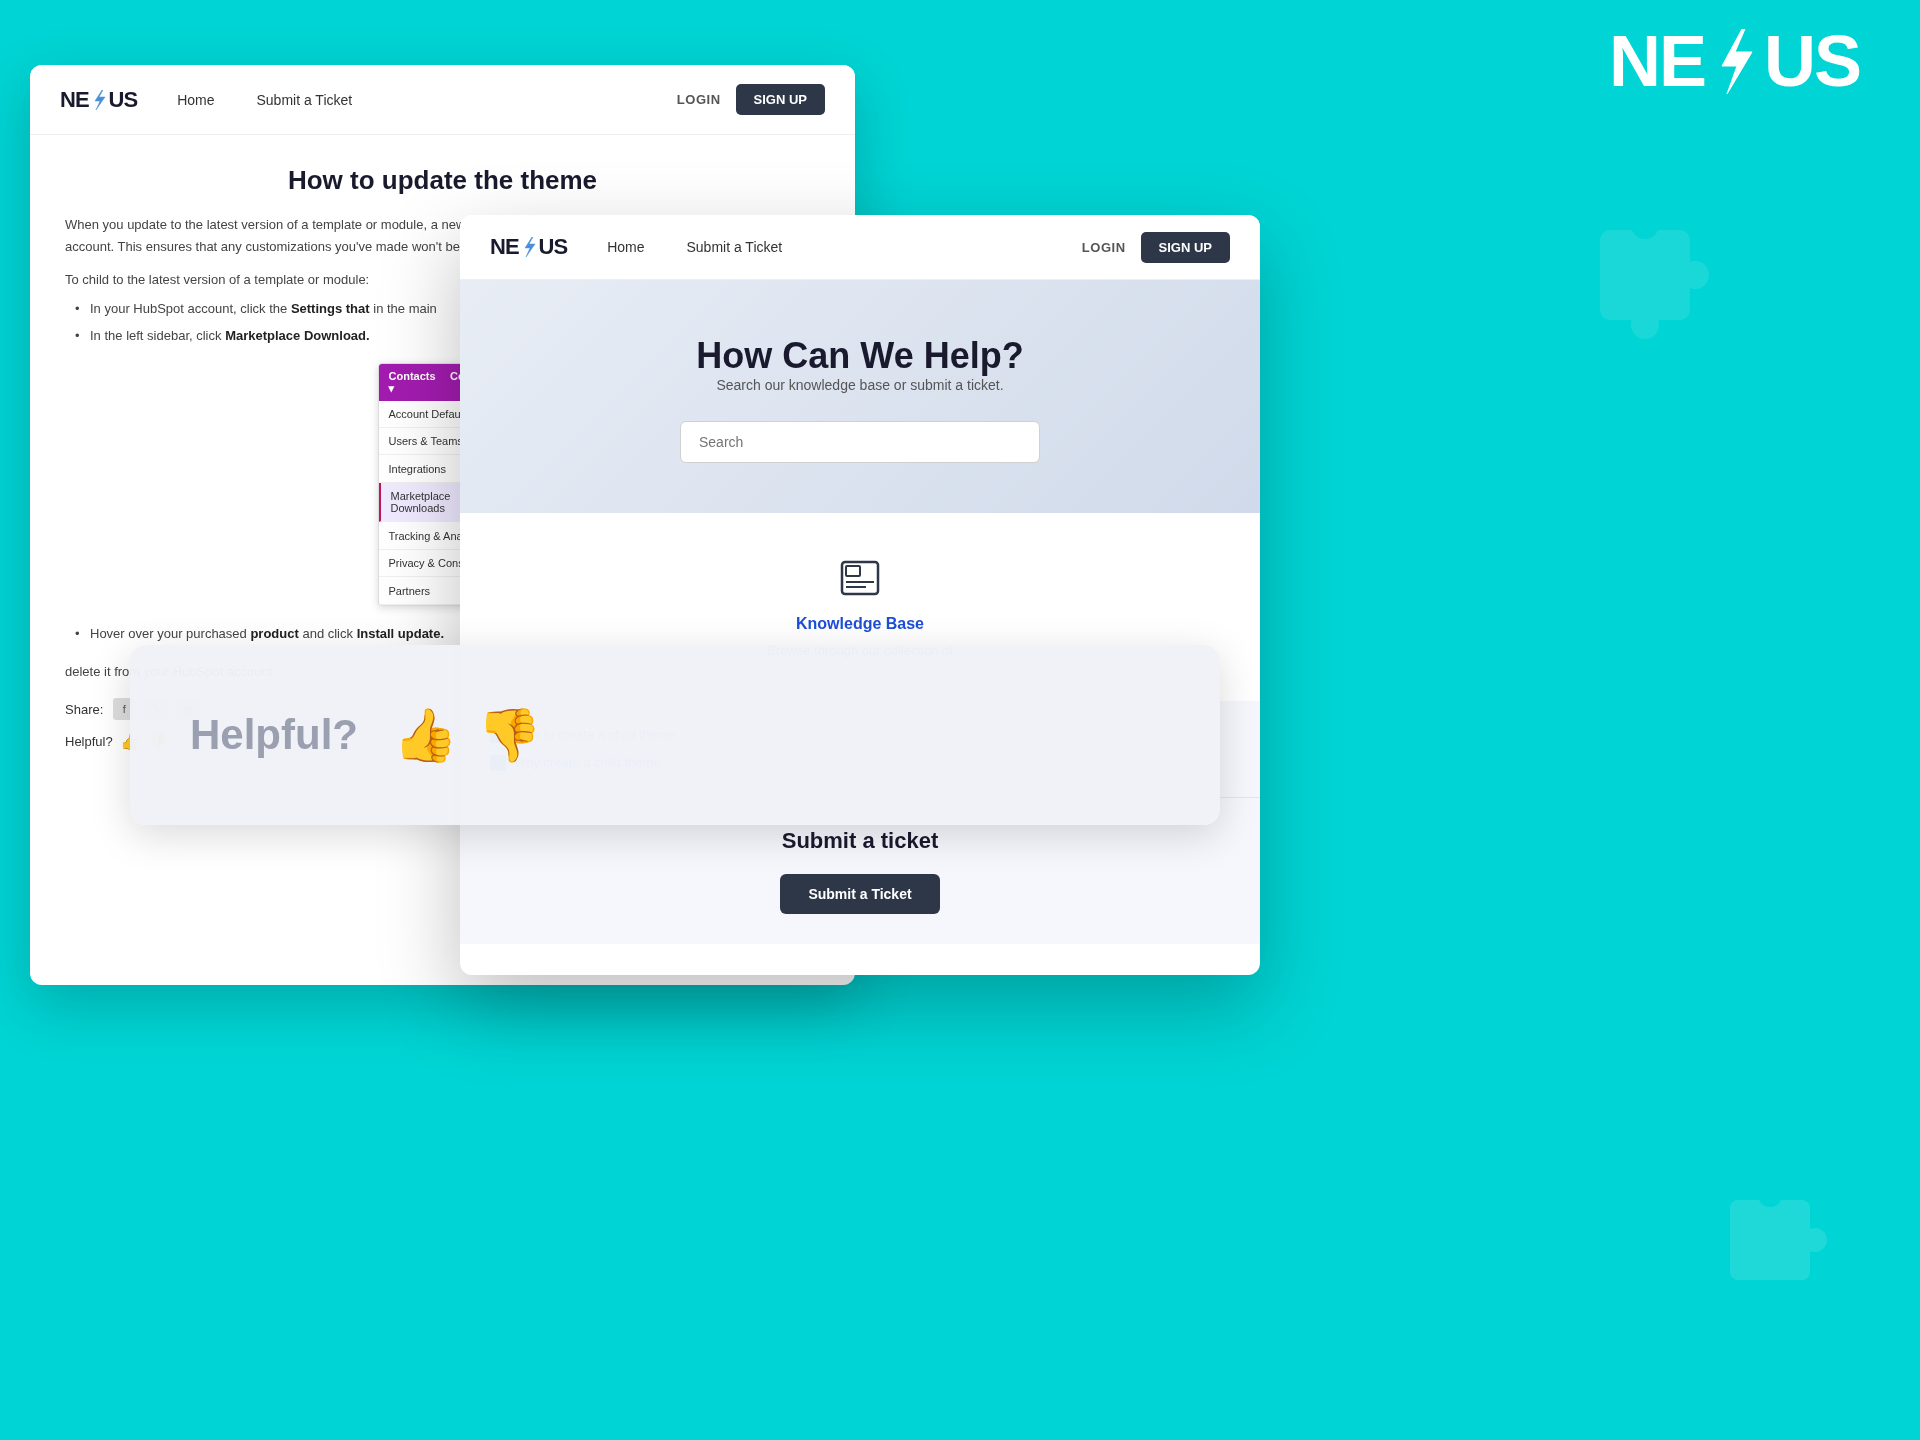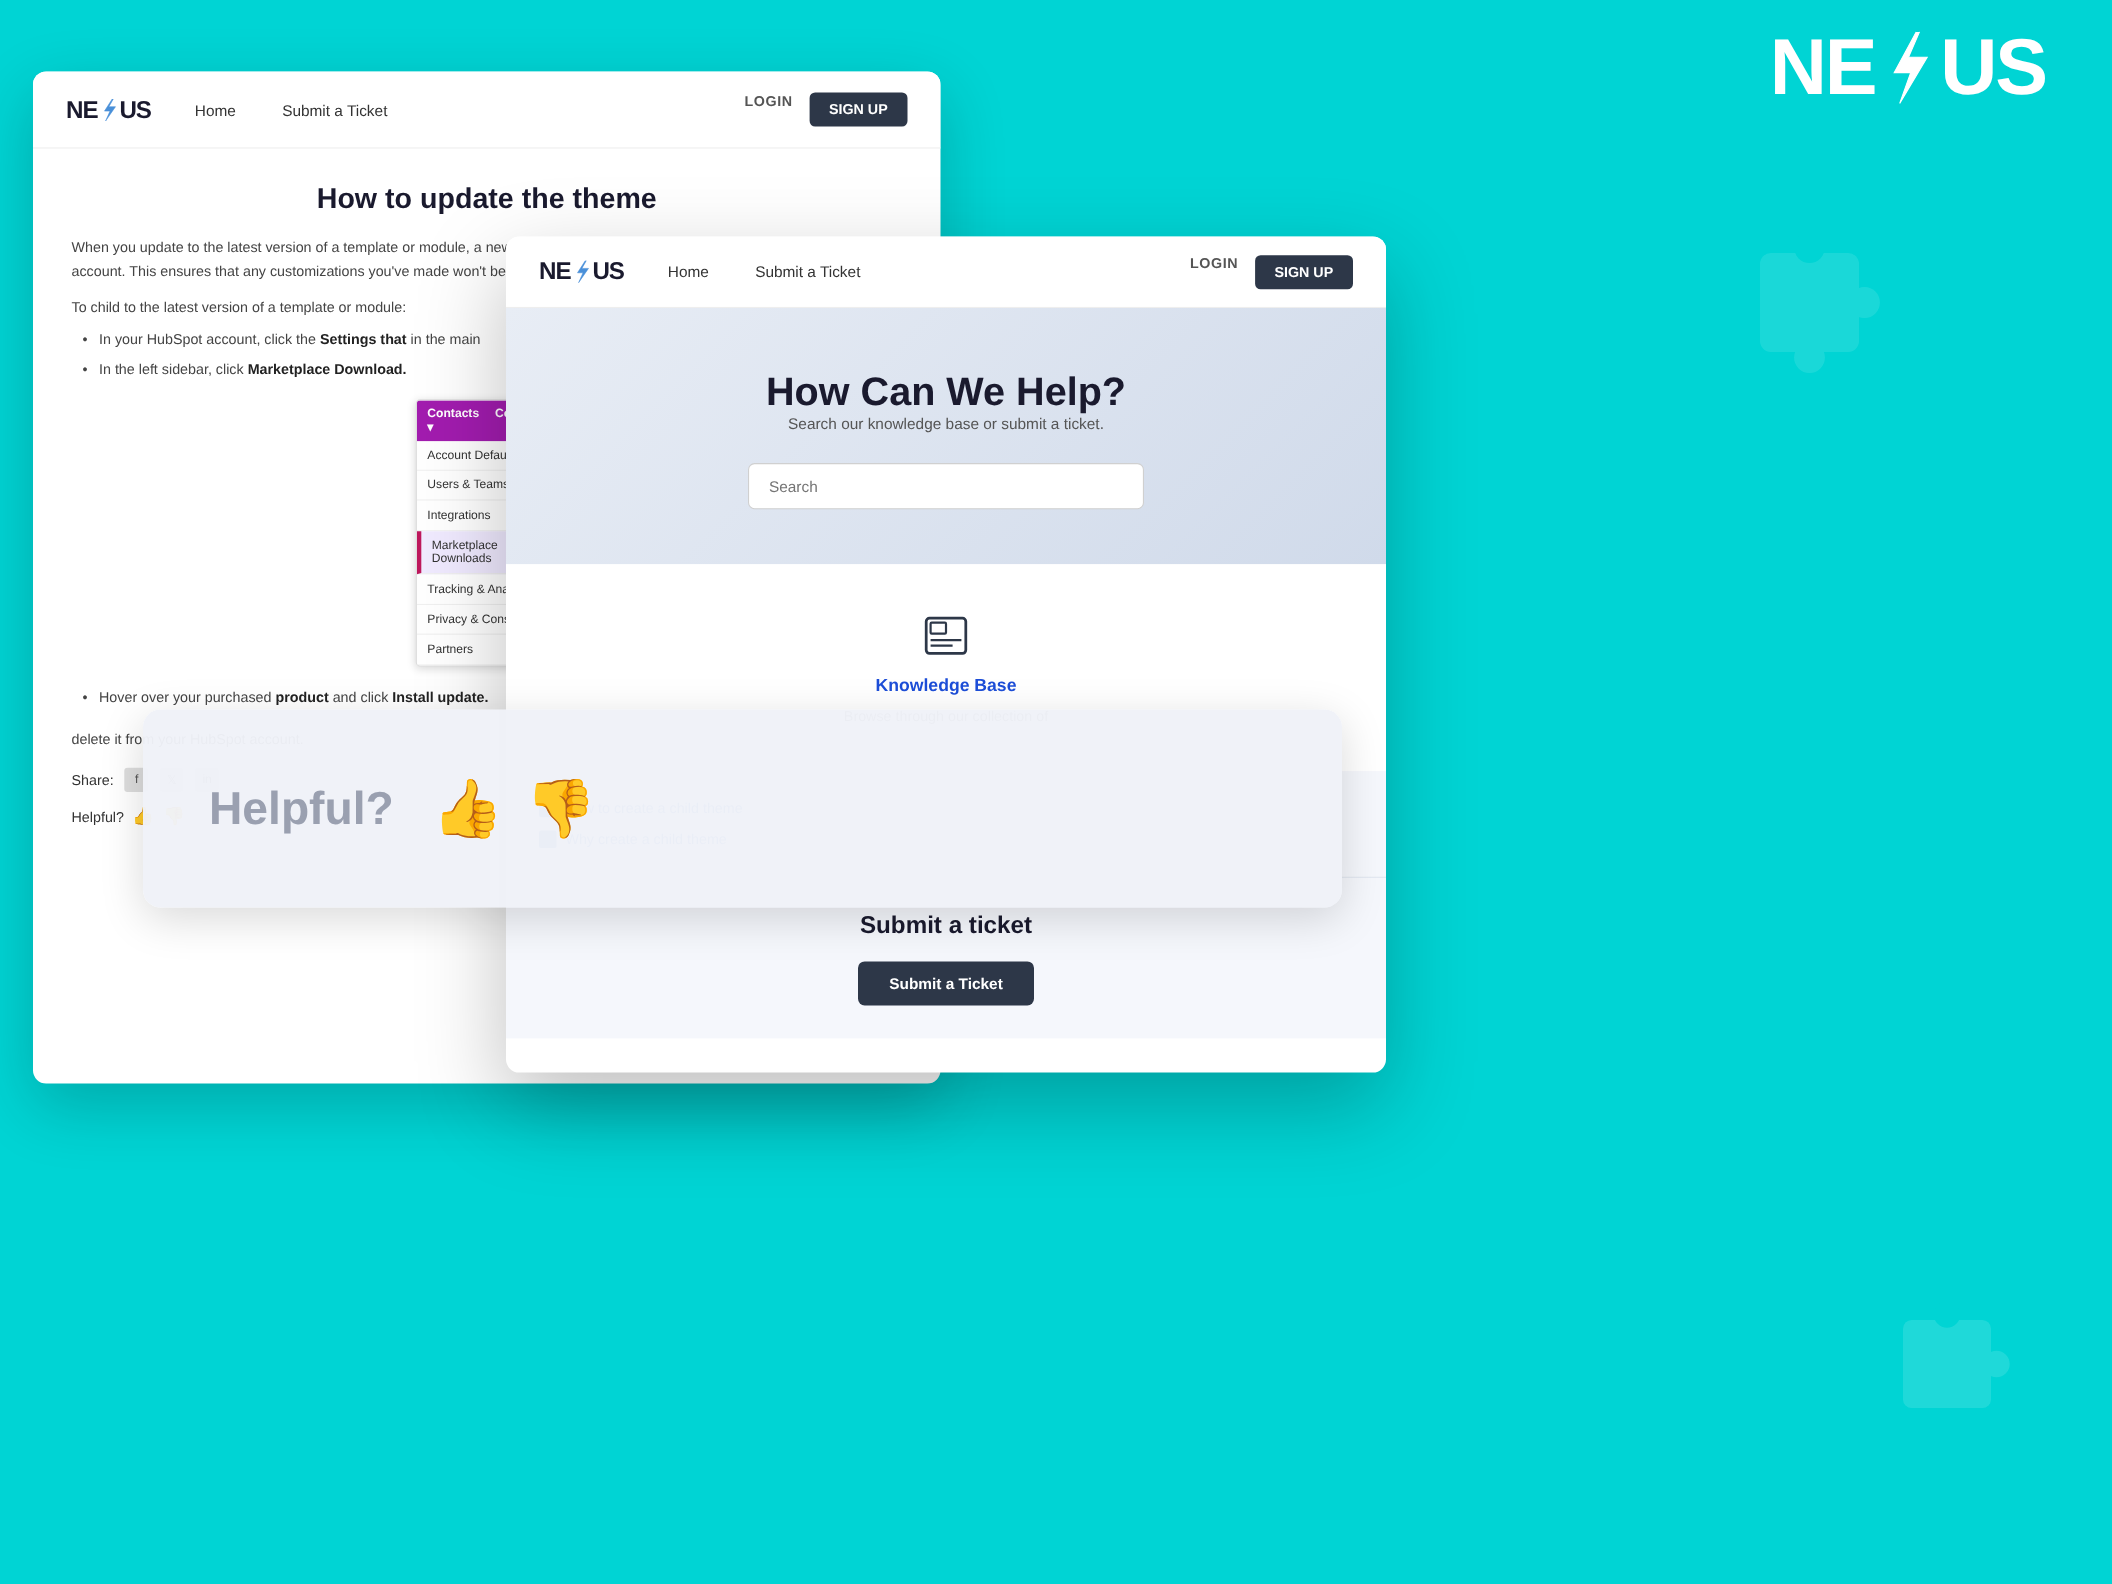--- a/index.html
+++ b/index.html
@@ -69,21 +69,21 @@
       margin-left: 40px;
     }
     .nav-links a {
       text-decoration: none;
       color: #333;
       font-size: 14px;
     }
     .nav-actions {
       margin-left: auto;
       display: flex;
-      align-items: flex-start;
+      align-items: center;
       gap: 15px;
     }
     .btn-login {
       font-size: 13px;
       color: #555;
       background: none;
       border: none;
       cursor: pointer;
       font-weight: 600;
       letter-spacing: 0.5px;
@@ -169,21 +169,21 @@
       padding: 7px 10px;
       color: #333;
       border-bottom: 1px solid #f0f0f0;
       display: flex;
       justify-content: space-between;
       align-items: center;
       font-size: 11px;
     }
     .hubspot-menu-item.active {
       background: #f0eaff;
-      border-left: 4px solid #be185d;
+      border-left: 2px solid #be185d;
       color: #333;
     }
 
     .article-bottom {
       margin-top: 20px;
     }
 
     .share-row {
       display: flex;
       align-items: center;

